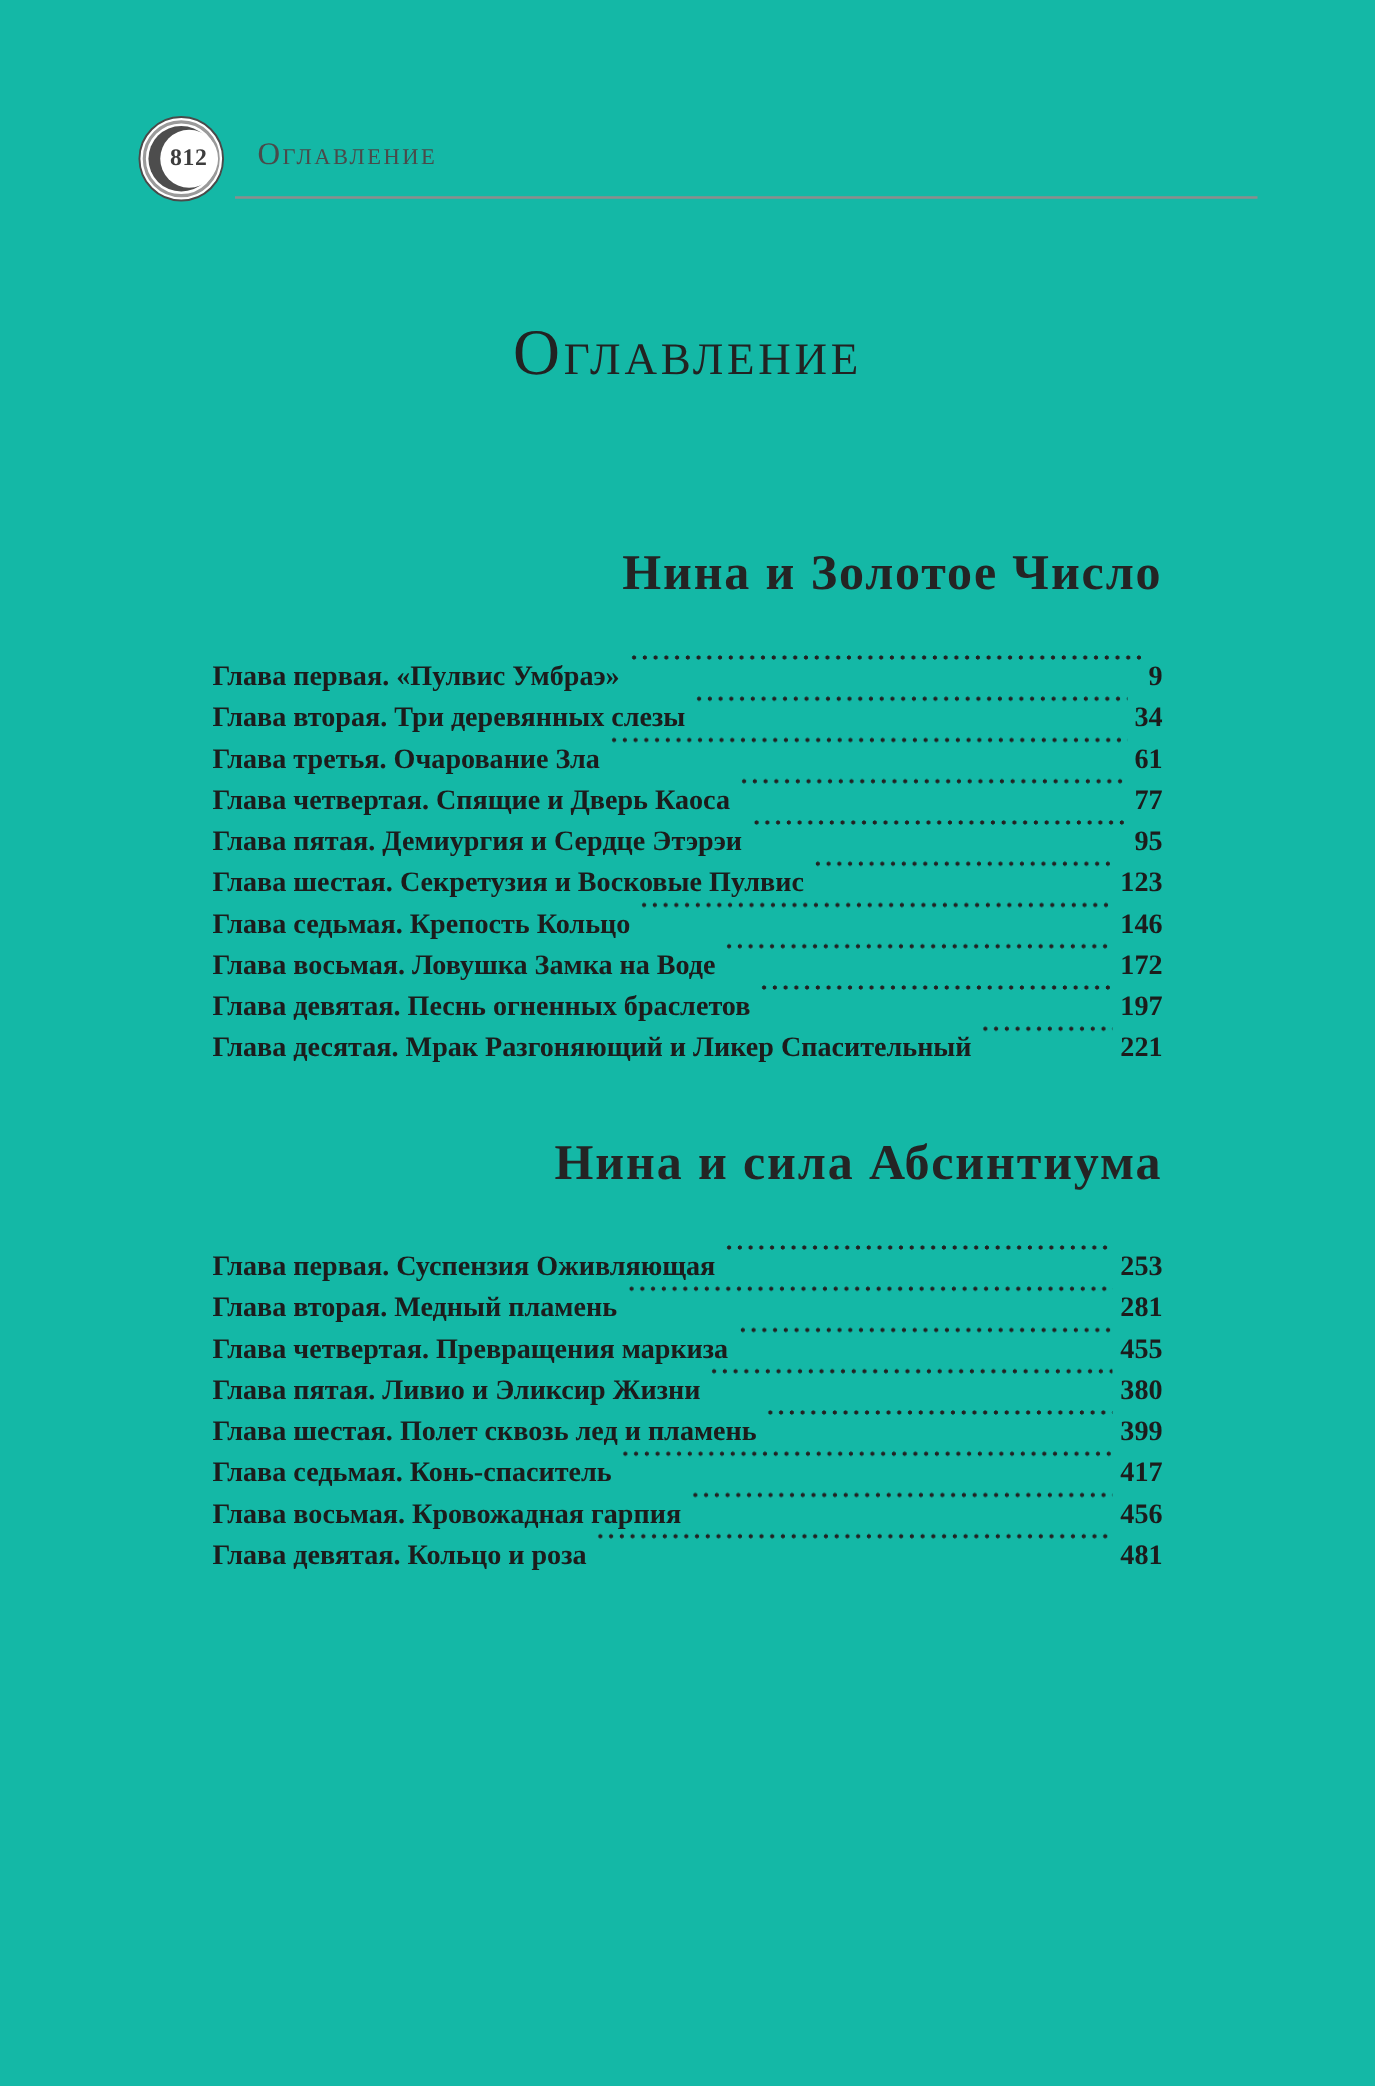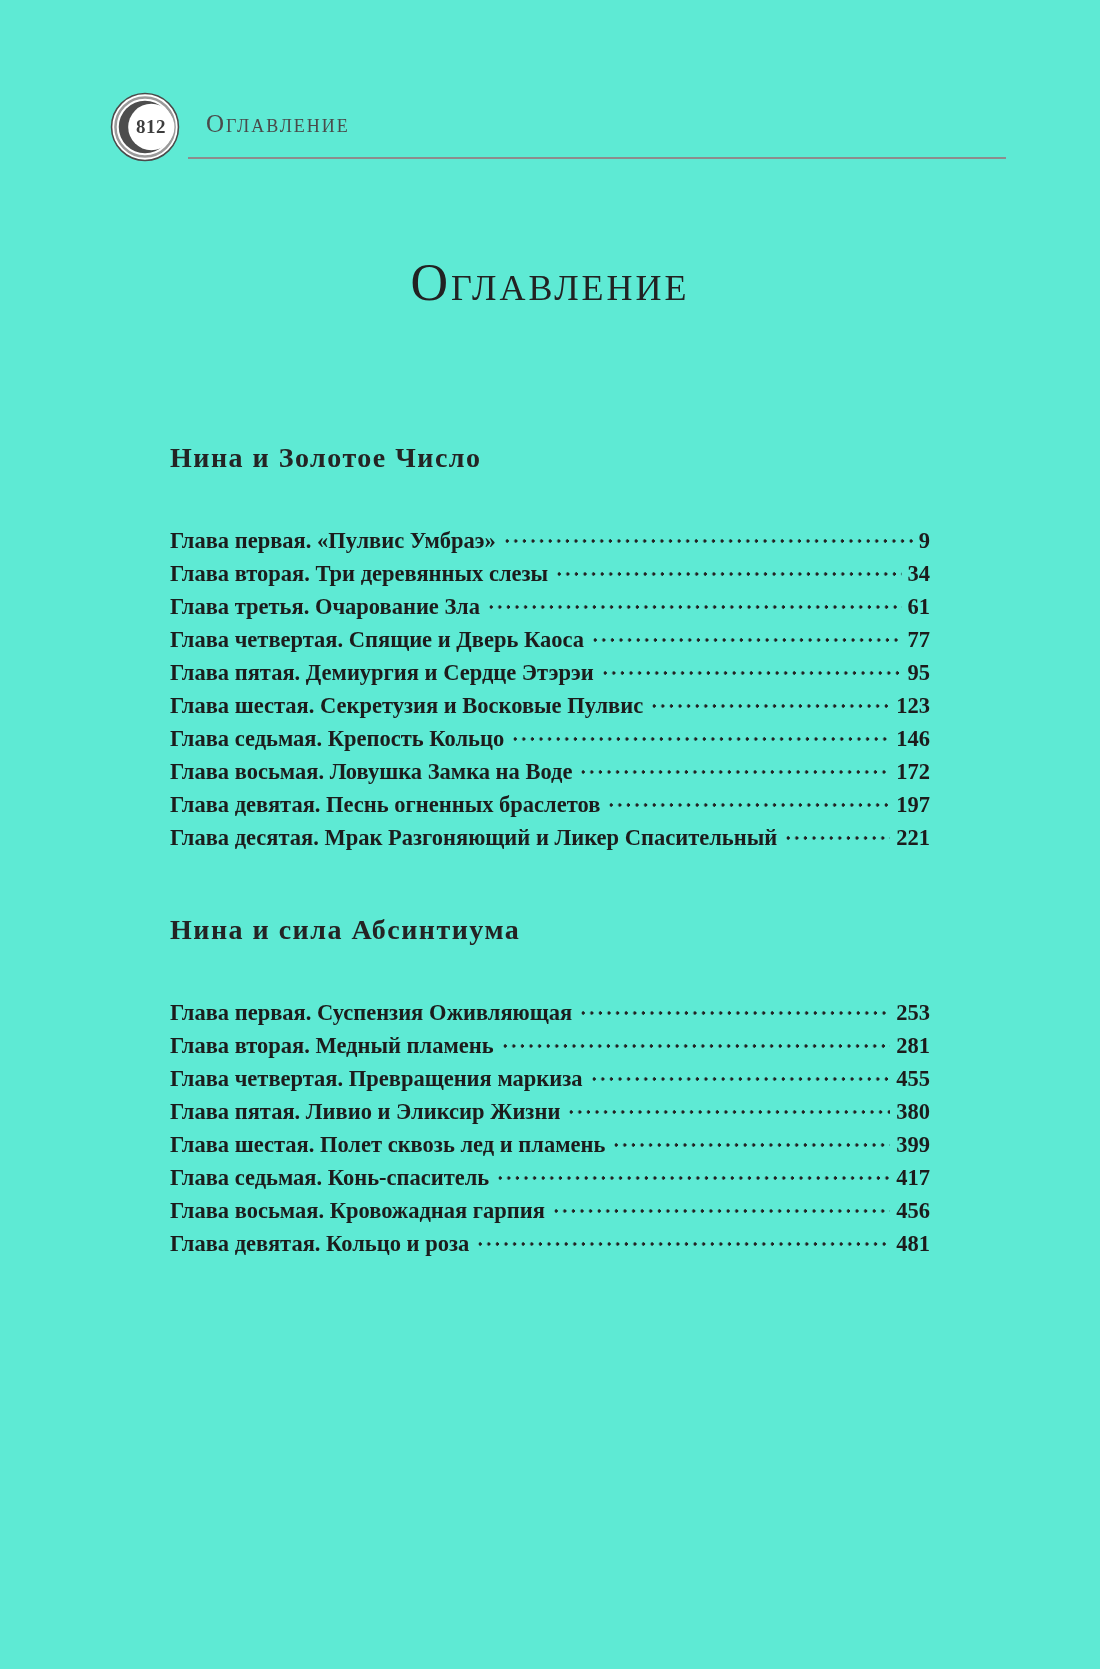--- a/index.html
+++ b/index.html
@@ -2,21 +2,21 @@
 <html><head>
 <meta charset="utf-8">
 <style>
   * { margin: 0; padding: 0; box-sizing: border-box; }
   html, body { background: #ffffff; }
   .page {
     position: relative;
     width: 1100px;
     height: 1669px;
     margin: 0 auto;
-    background: #5eead4;
+    background: #14b8a6;
     font-family: "Liberation Serif", "DejaVu Serif", serif;
     color: #1b1b1b;
     overflow: hidden;
   }
 
   
   .logo {
     position: absolute;
     left: 110px;
     top: 92px;
@@ -70,31 +70,31 @@
 
   
   .toc {
     position: absolute;
     top: 438px;
     left: 170px;
     width: 760px;
   }
   .toc-section + .toc-section { margin-top: 56px; }
   .section-heading {
-    text-align: left;
-    font-size: 28px;
+    text-align: right;
+    font-size: 40px;
     font-weight: bold;
     letter-spacing: 1.5px;
     color: #242424;
     line-height: 40px;
     margin-bottom: 46px;
   }
   .toc-row {
     display: flex;
-    align-items: center;
+    align-items: flex-start;
     line-height: 33px;
     font-size: 22.5px;
     font-weight: 600;
     color: #1c1c1c;
   }
   .toc-label { white-space: nowrap; }
   .dots {
     flex: 1 1 auto;
     min-width: 14px;
     height: 4px;

